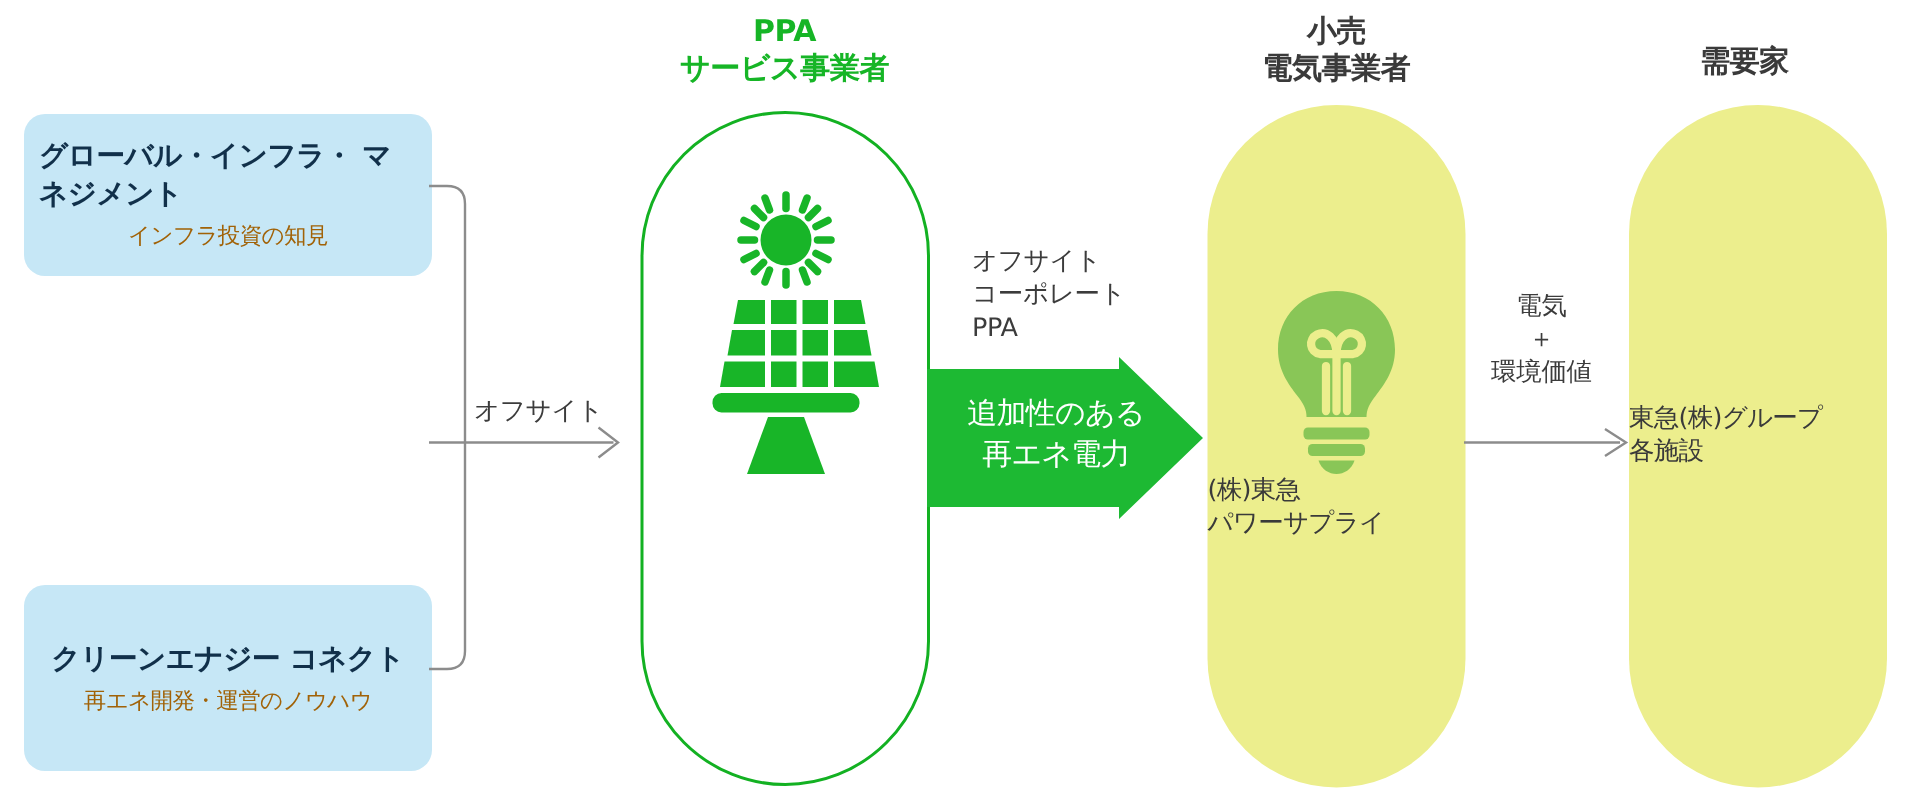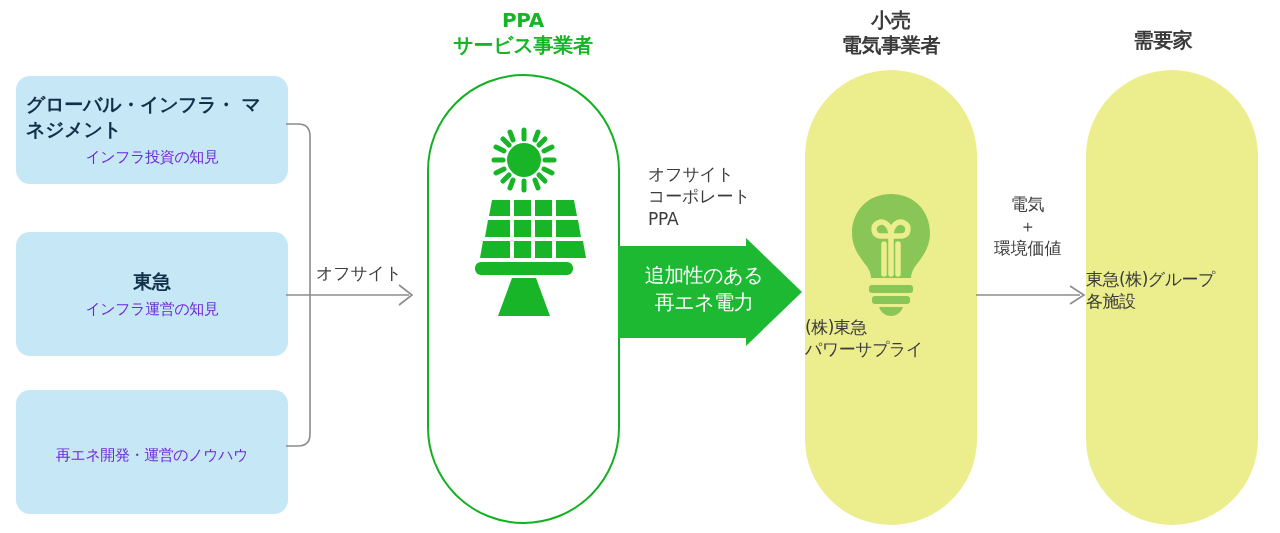--- a/index.html
+++ b/index.html
@@ -22,21 +22,21 @@
     padding: 6px 10px;
   }
   .partner-title {
     color: #11304a;
     font-weight: bold;
     font-size: 19px;
     line-height: 1.28;
     letter-spacing: -0.3px;
   }
   .partner-sub {
-    color: #6d28d9;
+    color: #a16207;
     font-size: 15px;
     line-height: 1.3;
     margin-top: 7px;
     letter-spacing: -0.4px;
   }
 
   
   .bracket { position: absolute; left: 284px; top: 122px; }
   .flow-label {
     position: absolute;
@@ -112,26 +112,24 @@
 <body>
 
 <div id="stage">
 
   <div class="partner-box" style="left:16px; top:76px; width:272px; height:108px;">
     <div class="partner-title">グローバル・インフラ・
 マネジメント</div>
     <div class="partner-sub">インフラ投資の知見</div>
   </div>
 
-  <div class="partner-box" style="left:16px; top:232px; width:272px; height:124px;">
-    <div class="partner-title">東急</div>
-    <div class="partner-sub">インフラ運営の知見</div>
-  </div>
 
   <div class="partner-box" style="left:16px; top:390px; width:272px; height:124px;">
+    <div class="partner-title">クリーンエナジー
+コネクト</div>
     <div class="partner-sub">再エネ開発・運営のノウハウ</div>
   </div>
 
   <div class="bracket">
     <svg width="140" height="340" viewBox="0 0 140 340">
       <path d="M2,2 L14,2 Q26,2 26,14 L26,312 Q26,324 14,324 L2,324" fill="none" stroke="#8c8c8c" stroke-width="1.6"></path>
       <line x1="2" y1="173" x2="125" y2="173" stroke="#8c8c8c" stroke-width="1.6"></line>
       <path d="M115,163 L128,173 L115,183" fill="none" stroke="#8c8c8c" stroke-width="1.6"></path>
     </svg>
   </div>

